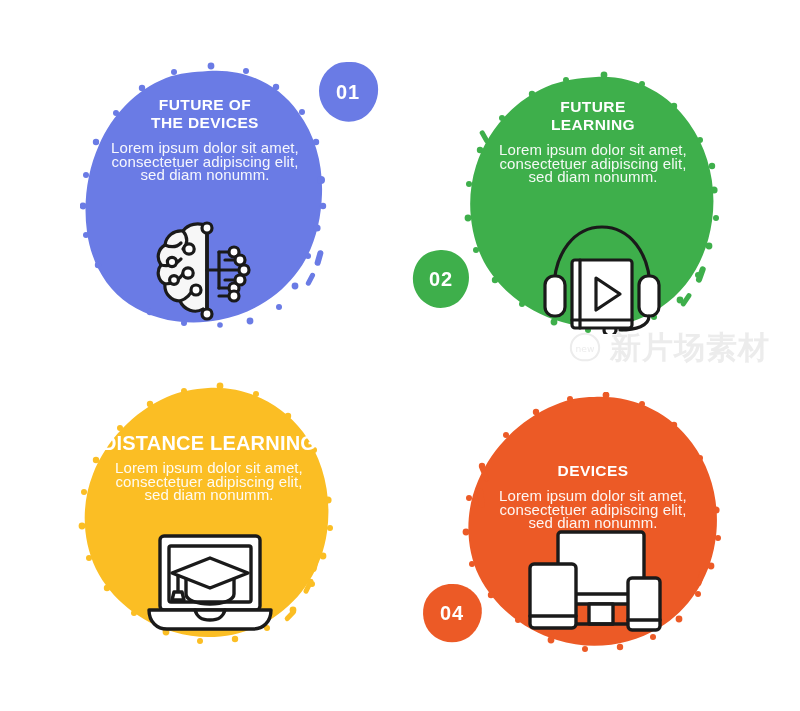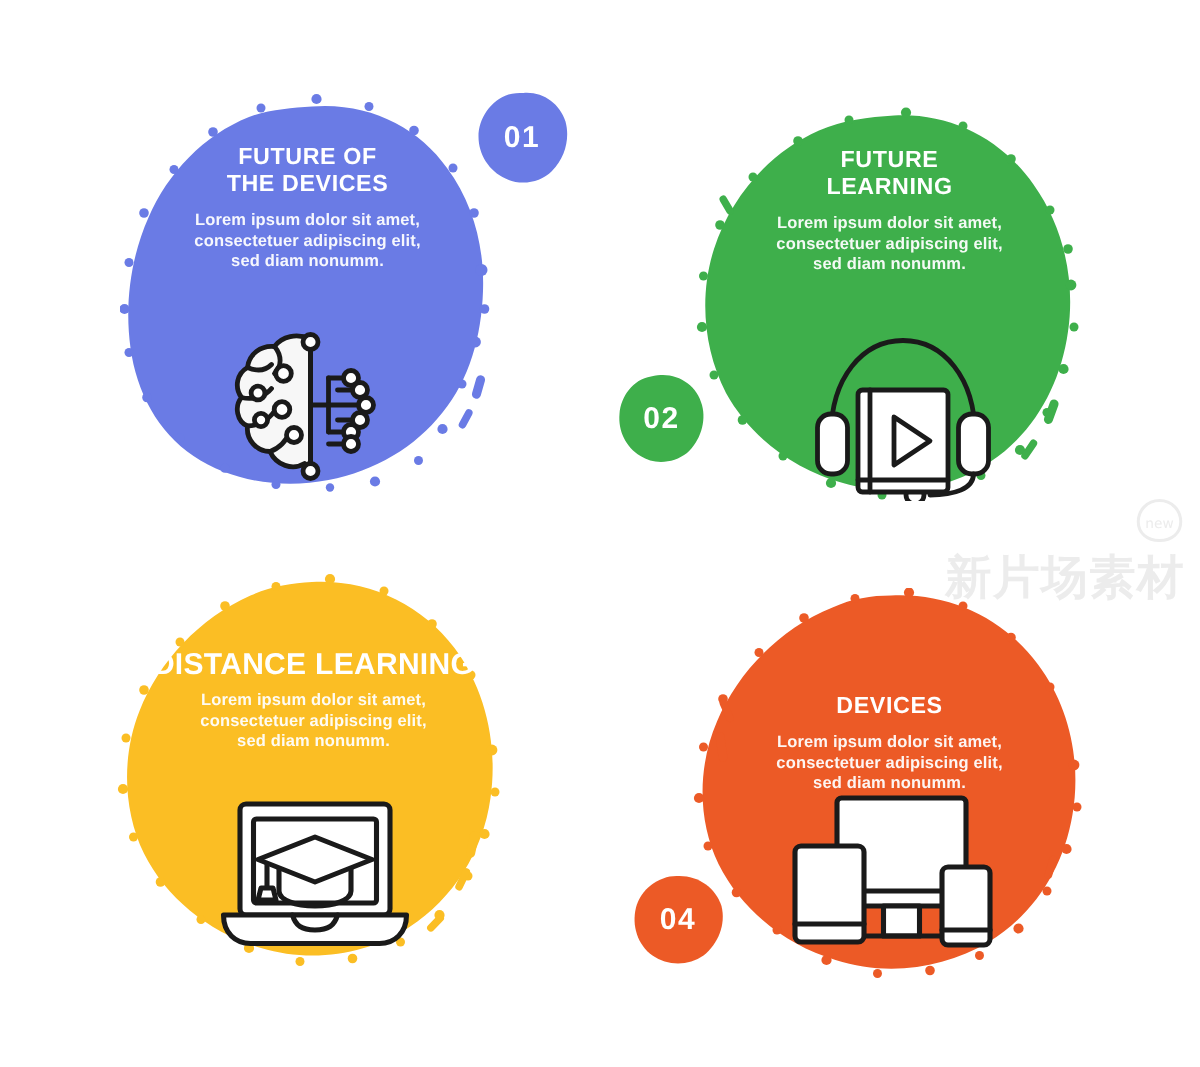--- a/index.html
+++ b/index.html
@@ -55,28 +55,27 @@
     color: #ffffff;
     margin: 0 0 9px 0;
     white-space: pre-line;
   }
   .card-title.wide {
     font-size: 20px;
     letter-spacing: 0.2px;
   }
 
   .card-desc {
-    font-size: 11px;
+    font-size: 15px;
     line-height: 13.6px;
     color: #ffffff;
     opacity: 0.94;
     margin: 0;
     white-space: pre-line;
     letter-spacing: 0.1px;
-    font-weight: bold;
   }
 
   
   .badge {
     position: absolute;
     z-index: 6;
   }
   .badge svg { display: block; }
   .badge-num {
     position: absolute;
@@ -101,24 +100,23 @@
 
   
   #watermark {
     position: absolute;
     left: 568px;
     top: 332px;
     width: 222px;
     height: 40px;
     z-index: 8;
     display: flex;
-    align-items: flex-end;
+    align-items: flex-start;
     gap: 8px;
     opacity: 1;
-    flex-direction: column;
   }
   #watermark .wm-logo {
     width: 34px;
     height: 30px;
     flex: 0 0 auto;
   }
   #watermark .wm-text {
     font-size: 31px;
     color: #ececec;
     font-family: "DejaVu Sans", sans-serif;

